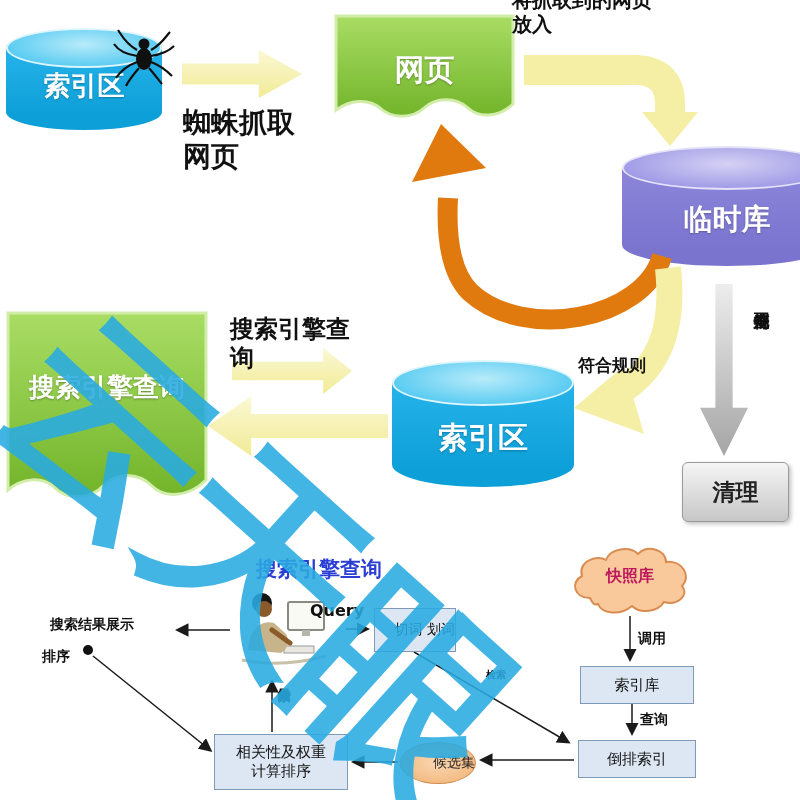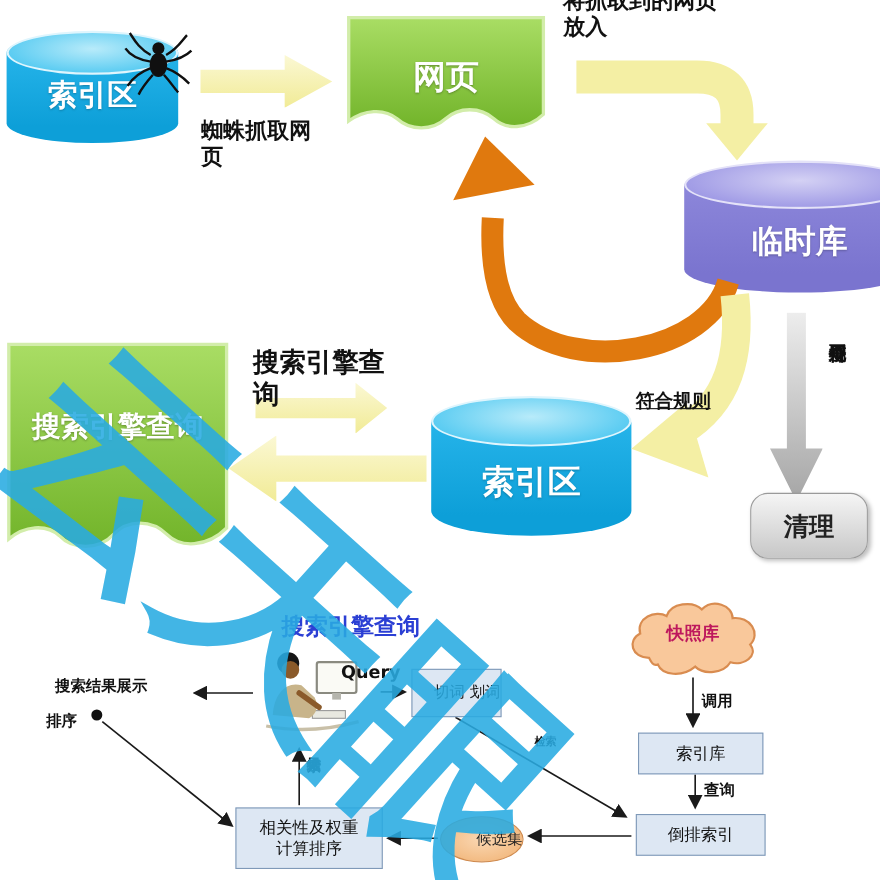--- a/index.html
+++ b/index.html
@@ -22,21 +22,21 @@
   .y-grad{background:linear-gradient(180deg,#fbf8d4 0%,#f1eb96 100%);}
   .g-grad{background:linear-gradient(180deg,#ededed 0%,#a5a5a5 100%);}
   
   .lbl-black{position:absolute;color:#111;font-weight:bold;line-height:1.22;z-index:4;}
   .vert{writing-mode:vertical-rl;text-orientation:upright;}
   
   .docwrap{position:absolute;}
   .docwrap .dlbl{position:absolute;left:0;right:0;text-align:center;color:#fff;font-weight:bold;
                  text-shadow:0 1px 2px rgba(0,0,0,.3);z-index:2;}
   
-  #cleanup-box{position:absolute;left:682px;top:448px;width:105px;height:58px;border-radius:16px;
+  #cleanup-box{position:absolute;left:682px;top:462px;width:105px;height:58px;border-radius:6px;
     background:linear-gradient(180deg,#f5f5f5 0%,#c7c7c7 100%);border:1px solid #9a9a9a;
     display:flex;align-items:center;justify-content:center;font-size:23px;font-weight:bold;color:#222;
     box-shadow:2px 2px 4px rgba(0,0,0,.25);}
   
   .fbox{position:absolute;background:#dde7f3;border:1px solid #7f99b8;display:flex;align-items:center;
         justify-content:center;color:#111;font-size:14px;z-index:4;}
   #candidate-oval{position:absolute;left:400px;top:742px;width:74px;height:40px;border-radius:50%;
         background:radial-gradient(#fad7b2,#f0b070);border:1px solid #cf8a4e;display:flex;align-items:center;
         justify-content:flex-end;font-size:14px;color:#222;z-index:4;}
   #rank-box{flex-direction:column;line-height:1.3;font-size:15px;}
@@ -68,44 +68,44 @@
         <path d="M39,32 C52,30 58,26 62,22"></path>
       <path d="M39,38 C50,42 56,48 60,52"></path>
         <path d="M37,44 C44,52 48,58 50,60"></path>
     </g>
     <ellipse cx="32" cy="35" rx="8" ry="11" fill="#101010"></ellipse>
     <circle cx="32" cy="20" r="5.5" fill="#101010"></circle>
   </svg>
 
   <div class="barrow y-grad" style="left:182px;top:50px;width:120px;height:48px;
        clip-path:polygon(100% 50%,64% 0,64% 28%,0 28%,0 72%,64% 72%,64% 100%);"></div>
-  <div class="lbl-black" style="left:183px;top:106px;width:112px;font-size:20px;">蜘蛛抓取网页</div>
-
-  <div class="docwrap" style="left:313px;top:12px;width:185px;height:115px;">
+  <div class="lbl-black" style="left:183px;top:106px;width:112px;font-size:28px;">蜘蛛抓取网页</div>
+
+  <div class="docwrap" style="left:332px;top:12px;width:185px;height:115px;">
     <svg width="185" height="115" viewBox="0 0 185 115">
       <defs>
         <linearGradient id="gGreen" x1="0" y1="0" x2="0" y2="1">
           <stop offset="0" stop-color="#a9dd64"></stop>
             <stop offset="1" stop-color="#72b42a"></stop>
         </linearGradient>
       </defs>
       <path d="M4,4 H181 V92 C166,106 147,106 136,96 C124,85 104,85 92,96 C80,107 60,107 48,96 C36,86 18,88 4,98 Z" fill="url(#gGreen)" stroke="#d2edaa" stroke-width="3"></path>
     </svg>
     <div class="dlbl" style="top:38px;font-size:30px;">网页</div>
   </div>
 
   <div class="lbl-black" style="left:512px;top:-12px;width:142px;font-size:20px;">将抓取到的网页放入</div>
 
   <div class="cyl cyl-purple" style="left:622px;top:148px;width:168px;height:118px;">
     <div class="top" style="height:40px;"></div>
     <div class="lbl" style="top:52px;font-size:29px;">临时库</div>
   </div>
 
 
-  <div class="lbl-black" style="left:578px;top:355px;font-size:17px;text-decoration:underline;">符合规则</div>
+  <div class="lbl-black" style="left:578px;top:355px;font-size:17px;">符合规则</div>
 
   <div class="barrow g-grad" style="left:700px;top:284px;width:48px;height:172px;
        clip-path:polygon(32% 0,68% 0,68% 72%,100% 72%,50% 100%,0 72%,32% 72%);"></div>
   <div class="lbl-black vert" style="left:752px;top:300px;height:150px;font-size:16px;">不符合规则</div>
 
   <div id="cleanup-box">
     <span>清理</span>
   </div>
 
   <div class="cyl cyl-blue" style="left:392px;top:362px;width:182px;height:125px;">

